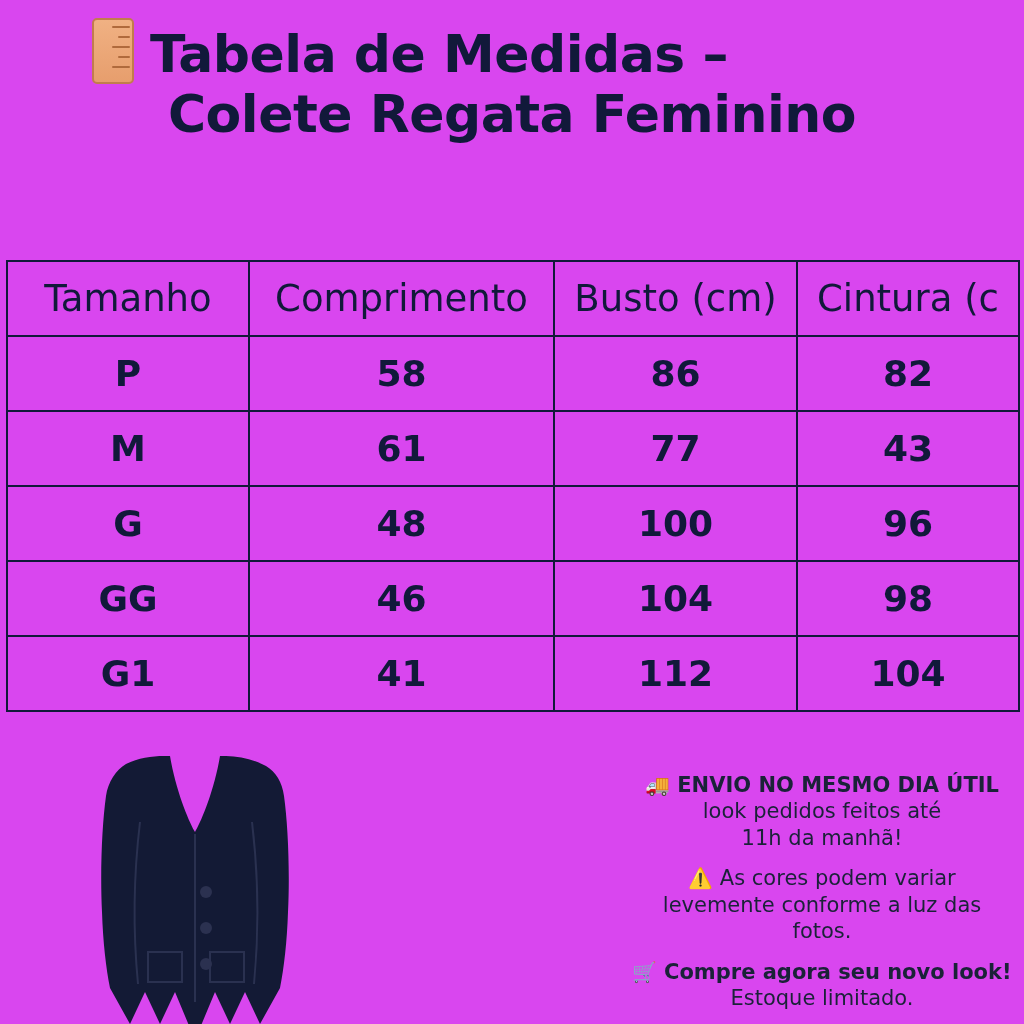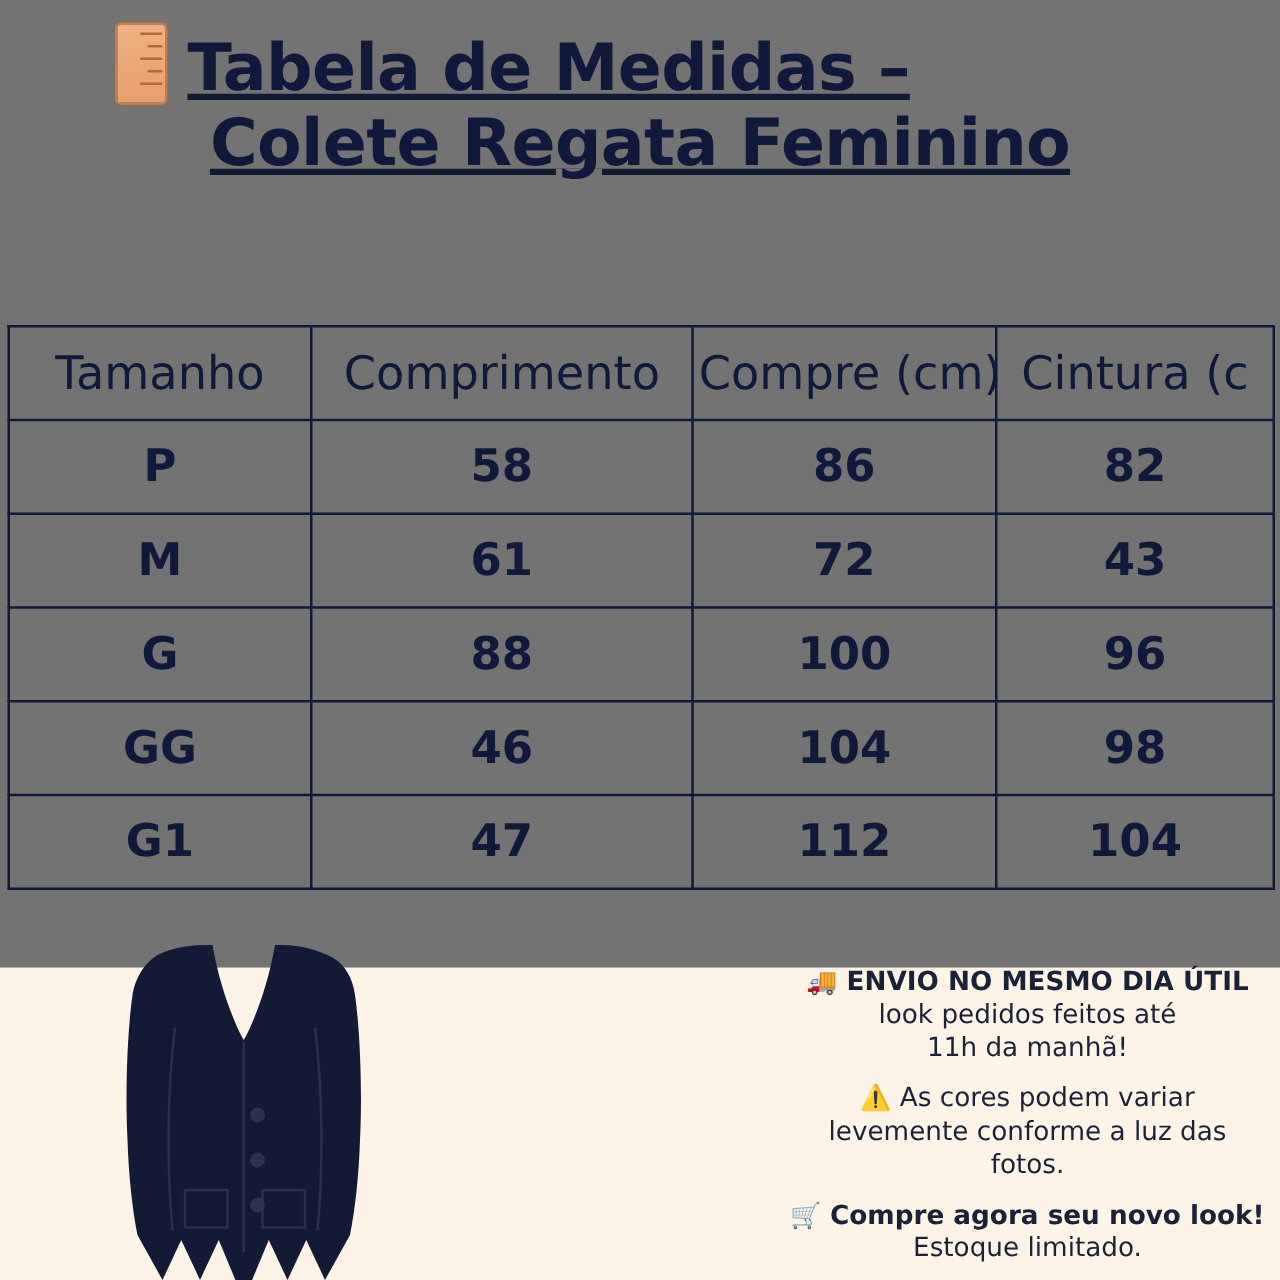--- a/index.html
+++ b/index.html
@@ -10,23 +10,22 @@
     width: 1024px;
     height: 1024px;
     background: #fdf3e7;
     font-family: "DejaVu Sans", sans-serif;
     color: #111a33;
     overflow: hidden;
   }
   .page {
     position: relative;
     width: 1024px;
-    height: 774px;
-    background: #737373;
-    text-decoration: underline;
+    height: 1024px;
+    background: #d946ef;
   }
 
   
   .title-block {
     padding: 18px 28px 0 28px;
     text-align: center;
   }
   .title-line {
     font-size: 52px;
     font-weight: bold;
@@ -166,52 +165,52 @@
       <colgroup>
         <col class="c1">
           <col class="c2">
           <col class="c3">
           <col class="c4">
       </colgroup>
       <thead>
         <tr>
           <th>Tamanho</th>
           <th>Comprimento</th>
-          <th>Compre (cm)</th>
+          <th>Busto (cm)</th>
           <th>Cintura (c</th>
         </tr>
       </thead>
       <tbody>
         <tr>
           <td>P</td>
           <td>58</td>
           <td>86</td>
           <td>82</td>
         </tr>
         <tr>
           <td>M</td>
           <td>61</td>
-          <td>72</td>
+          <td>77</td>
           <td>43</td>
         </tr>
         <tr>
           <td>G</td>
-          <td>88</td>
+          <td>48</td>
           <td>100</td>
           <td>96</td>
         </tr>
         <tr>
           <td>GG</td>
           <td>46</td>
           <td>104</td>
           <td>98</td>
         </tr>
         <tr>
           <td>G1</td>
-          <td>47</td>
+          <td>41</td>
           <td>112</td>
           <td>104</td>
         </tr>
       </tbody>
     </table>
   </div>
 
   <div class="bottom">
 
     <div class="vest-area">

